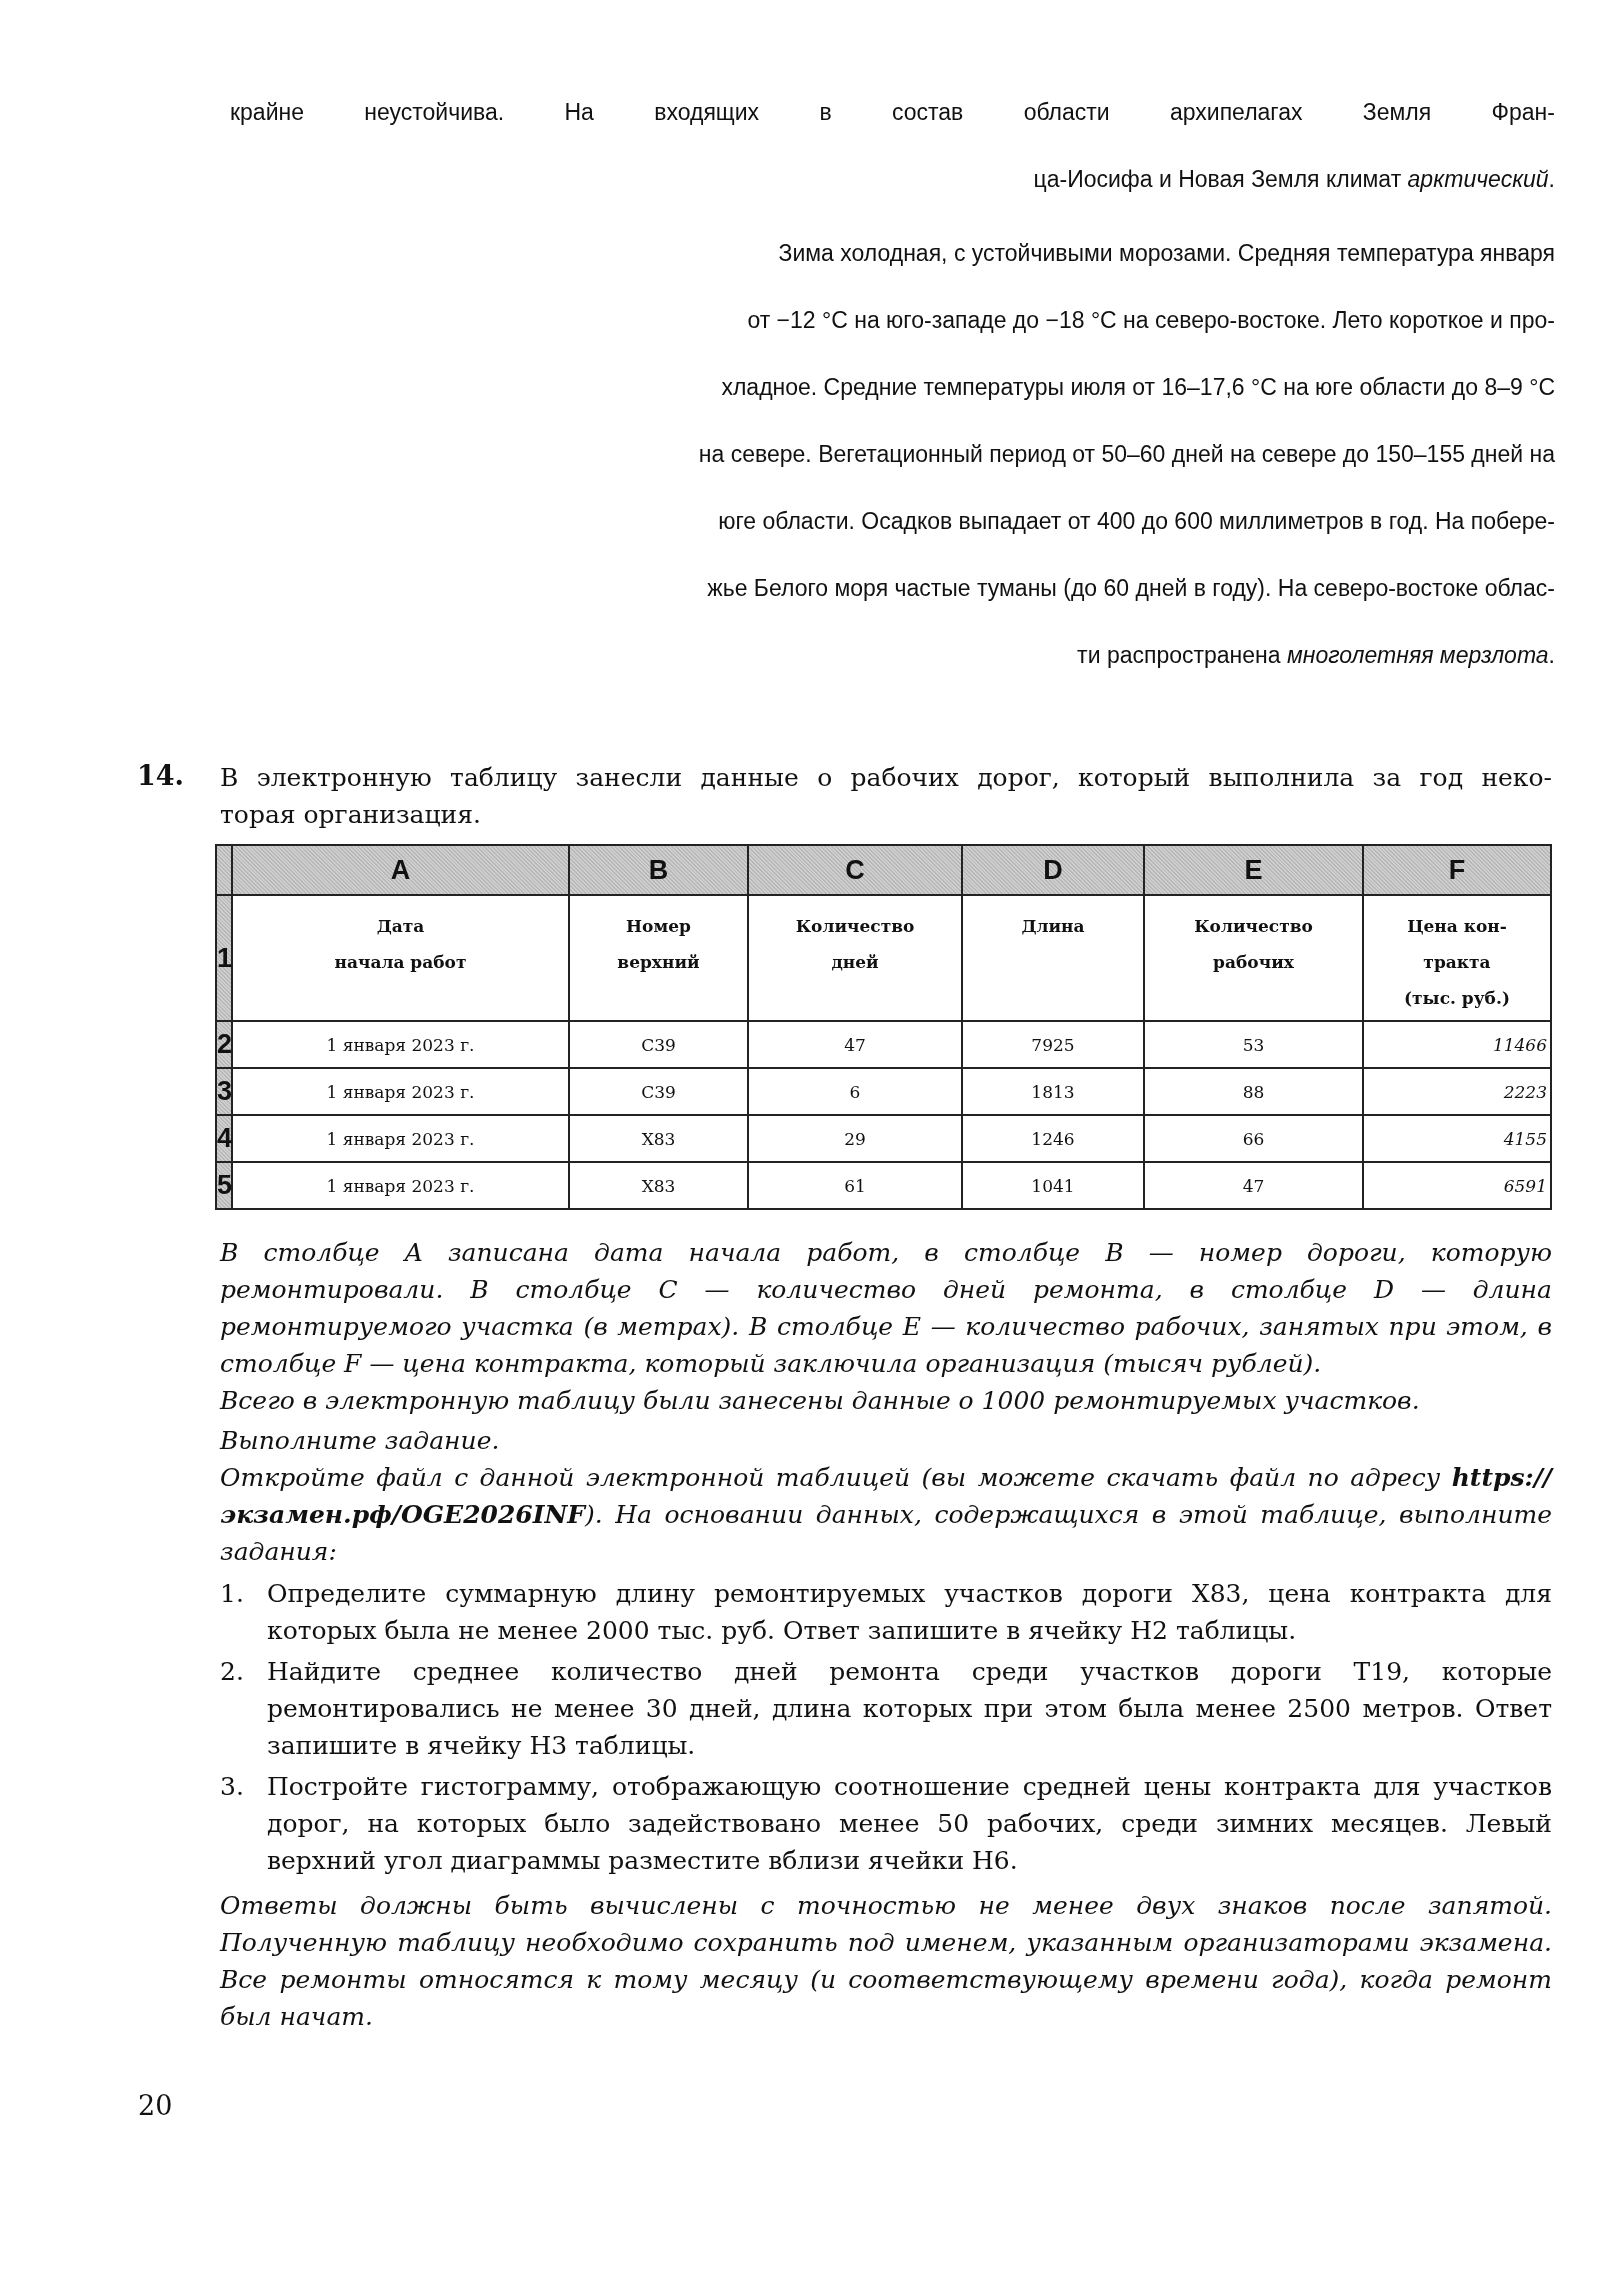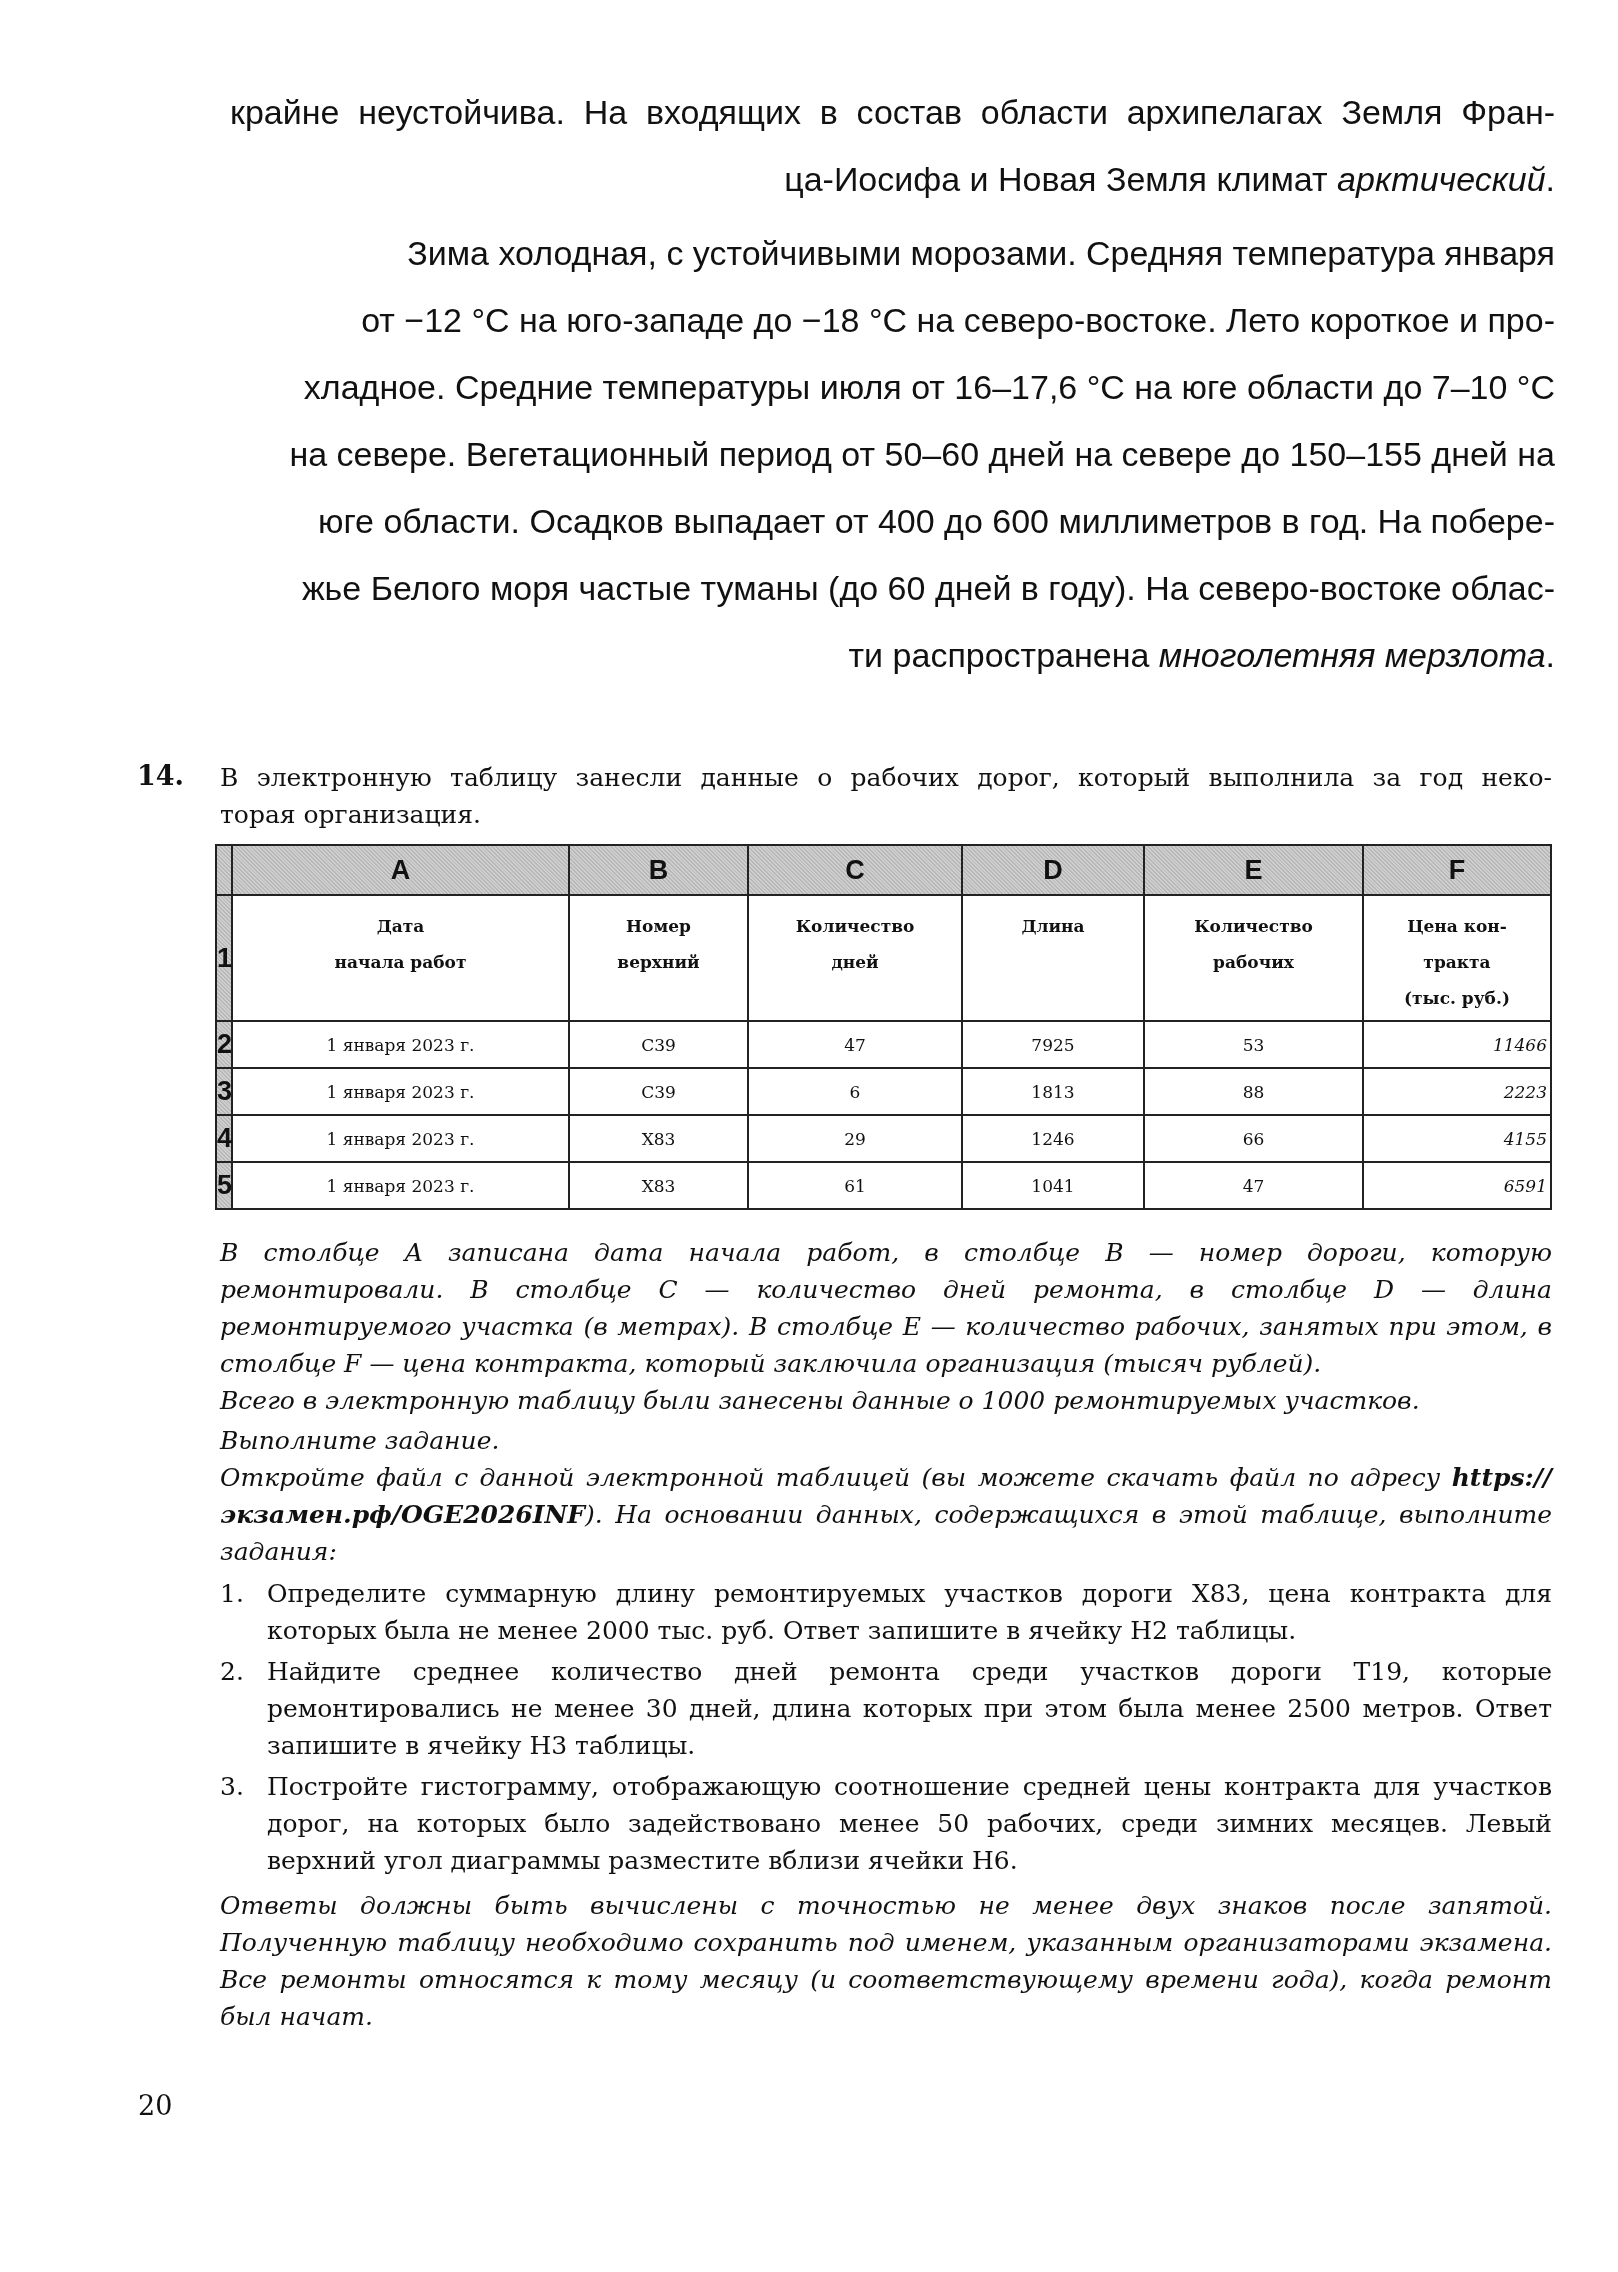--- a/index.html
+++ b/index.html
@@ -2,21 +2,21 @@
 <html style="font-size:10.7px"><head>
 <meta charset="utf-8">
 <style>
   html, body { margin: 0; padding: 0; background: #ffffff; }
   body { width: 1619px; height: 2273px; position: relative; overflow: hidden; color: #111; }
   .sans { font-family: "Liberation Sans", "DejaVu Sans", sans-serif; }
   .serif { font-family: "DejaVu Serif", "Liberation Serif", serif; margin-top: 6px; }
 
   
   .top-block { position: absolute; left: 230px; width: 1325px; top: 79px; }
-  .top-line { font-size: 34px; line-height: 67px; height: 67px; white-space: nowrap; }
+  .top-line { font-size: 23px; line-height: 67px; height: 67px; white-space: nowrap; }
   .top-line.right { text-align: right; }
   .top-line.justify { text-align: justify; text-align-last: justify; }
   .top-line .it { font-style: italic; }
   .gap { height: 6.7px; }
 
   
   .task-num { position: absolute; left: 137px; top: 754px; font-size: 27px; font-weight: bold; }
   .task-intro { position: absolute; left: 220px; top: 753px; width: 1332px; font-size: 25px; line-height: 37px; }
   .task-intro .l1 { text-align: justify; text-align-last: justify; white-space: nowrap; }
 
@@ -47,21 +47,21 @@
 </style>
 </head>
 <body>
 
 <div class="top-block sans">
   <div class="top-line justify">крайне неустойчива. На входящих в состав области архипелагах Земля Фран-</div>
   <div class="top-line right"><span>ца-Иосифа и Новая Земля климат </span><span class="it">арктический</span><span>.</span></div>
   <div class="gap"></div>
   <div class="top-line right">Зима холодная, с устойчивыми морозами. Средняя температура января</div>
   <div class="top-line right">от −12 °С на юго-западе до −18 °С на северо-востоке. Лето короткое и про-</div>
-  <div class="top-line right">хладное. Средние температуры июля от 16–17,6 °С на юге области до 7–10 °С</div>
+  <div class="top-line right">хладное. Средние температуры июля от 16–17,6 °С на юге области до 8–9 °С</div>
   <div class="top-line right">на севере. Вегетационный период от 50–60 дней на севере до 150–155 дней на</div>
   <div class="top-line right">юге области. Осадков выпадает от 400 до 600 миллиметров в год. На побере-</div>
   <div class="top-line right">жье Белого моря частые туманы (до 60 дней в году). На северо-востоке облас-</div>
   <div class="top-line right"><span>ти распространена </span><span class="it">многолетняя мерзлота</span><span>.</span></div>
 </div>
 
 <div class="task-num serif">14.</div>
 <div class="task-intro serif">
   <div class="l1">В электронную таблицу занесли данные о рабочих дорог, который выполнила за год неко-</div>
   <div>торая организация.</div>

